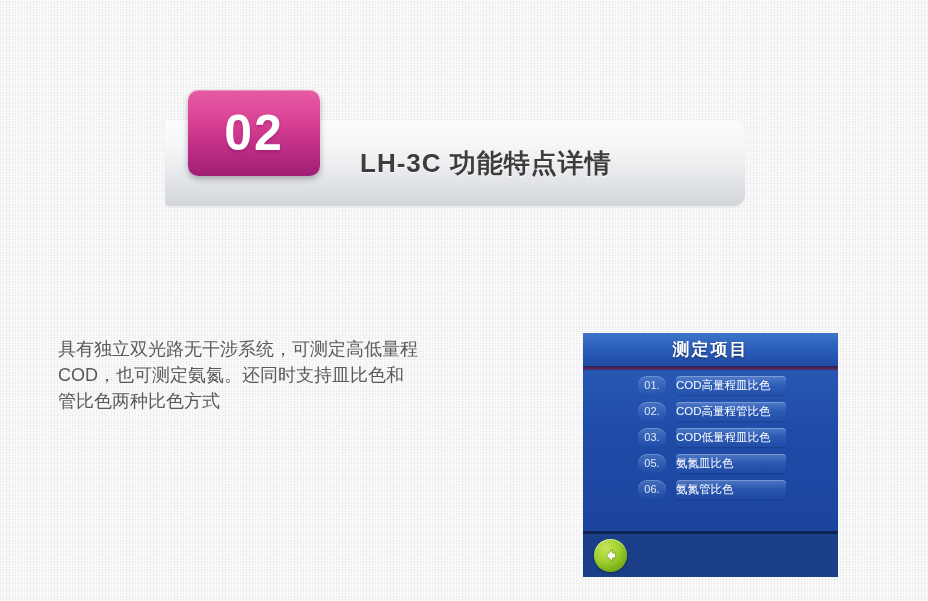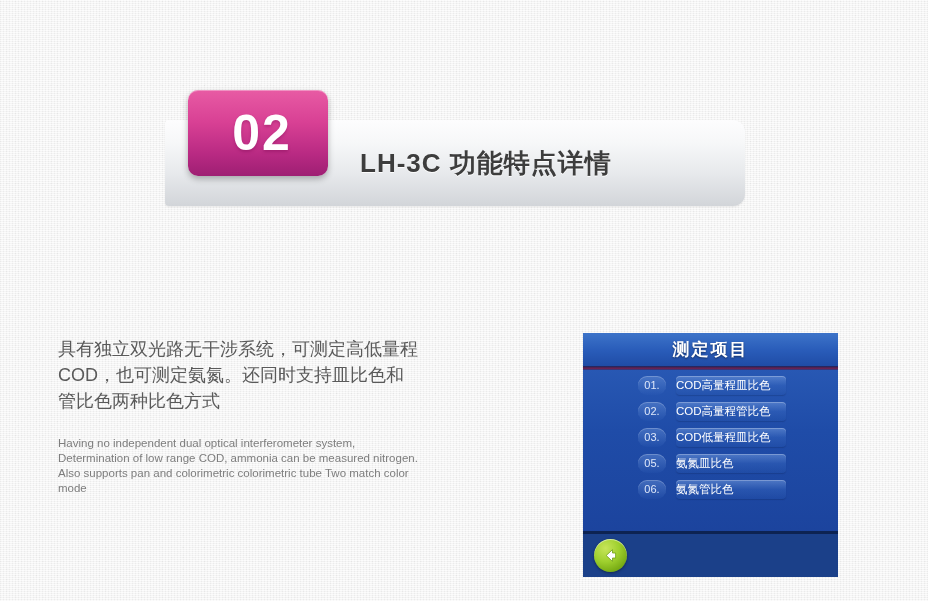--- a/index.html
+++ b/index.html
@@ -50,21 +50,20 @@
   
   #section-badge {
     position: absolute;
     left: 188px;
     top: 90px;
     width: 132px;
     height: 86px;
     border-radius: 10px;
     background: linear-gradient(to bottom, #e85ba4 0%, #d84094 38%, #b92a83 74%, #9e1f73 100%);
     box-shadow: 0 3px 6px rgba(0,0,0,0.28), inset 0 1px 0 rgba(255,255,255,0.35);
-    padding-left: 8px;
   }
   #section-badge-number {
     display: block;
     text-align: center;
     line-height: 86px;
     font-size: 50px;
     font-weight: bold;
     color: #ffffff;
     letter-spacing: 2px;
     text-shadow: 0 2px 3px rgba(120,10,80,0.35);
@@ -218,21 +217,20 @@
 <div id="section-banner">
   <span id="banner-title">LH-3C  功能特点详情</span>
 </div>
 
 <div id="section-badge">
   <span id="section-badge-number">02</span>
 </div>
 
 <div id="feature-block">
   <p id="feature-desc-cn">具有独立双光路无干涉系统，可测定高低量程COD，也可测定氨氮。还同时支持皿比色和管比色两种比色方式</p>
-  <p id="feature-desc-en">Having no independent dual optical interferometer system, Determination of low range COD, ammonia can be measured nitrogen. Also supports pan and colorimetric colorimetric tube Two match color mode</p>
 </div>
 
 <div id="device-panel">
 
   <div id="panel-header">
     <span id="panel-header-title">测定项目</span>
   </div>
   <div id="panel-header-divider"></div>
 
   <div id="panel-list">

